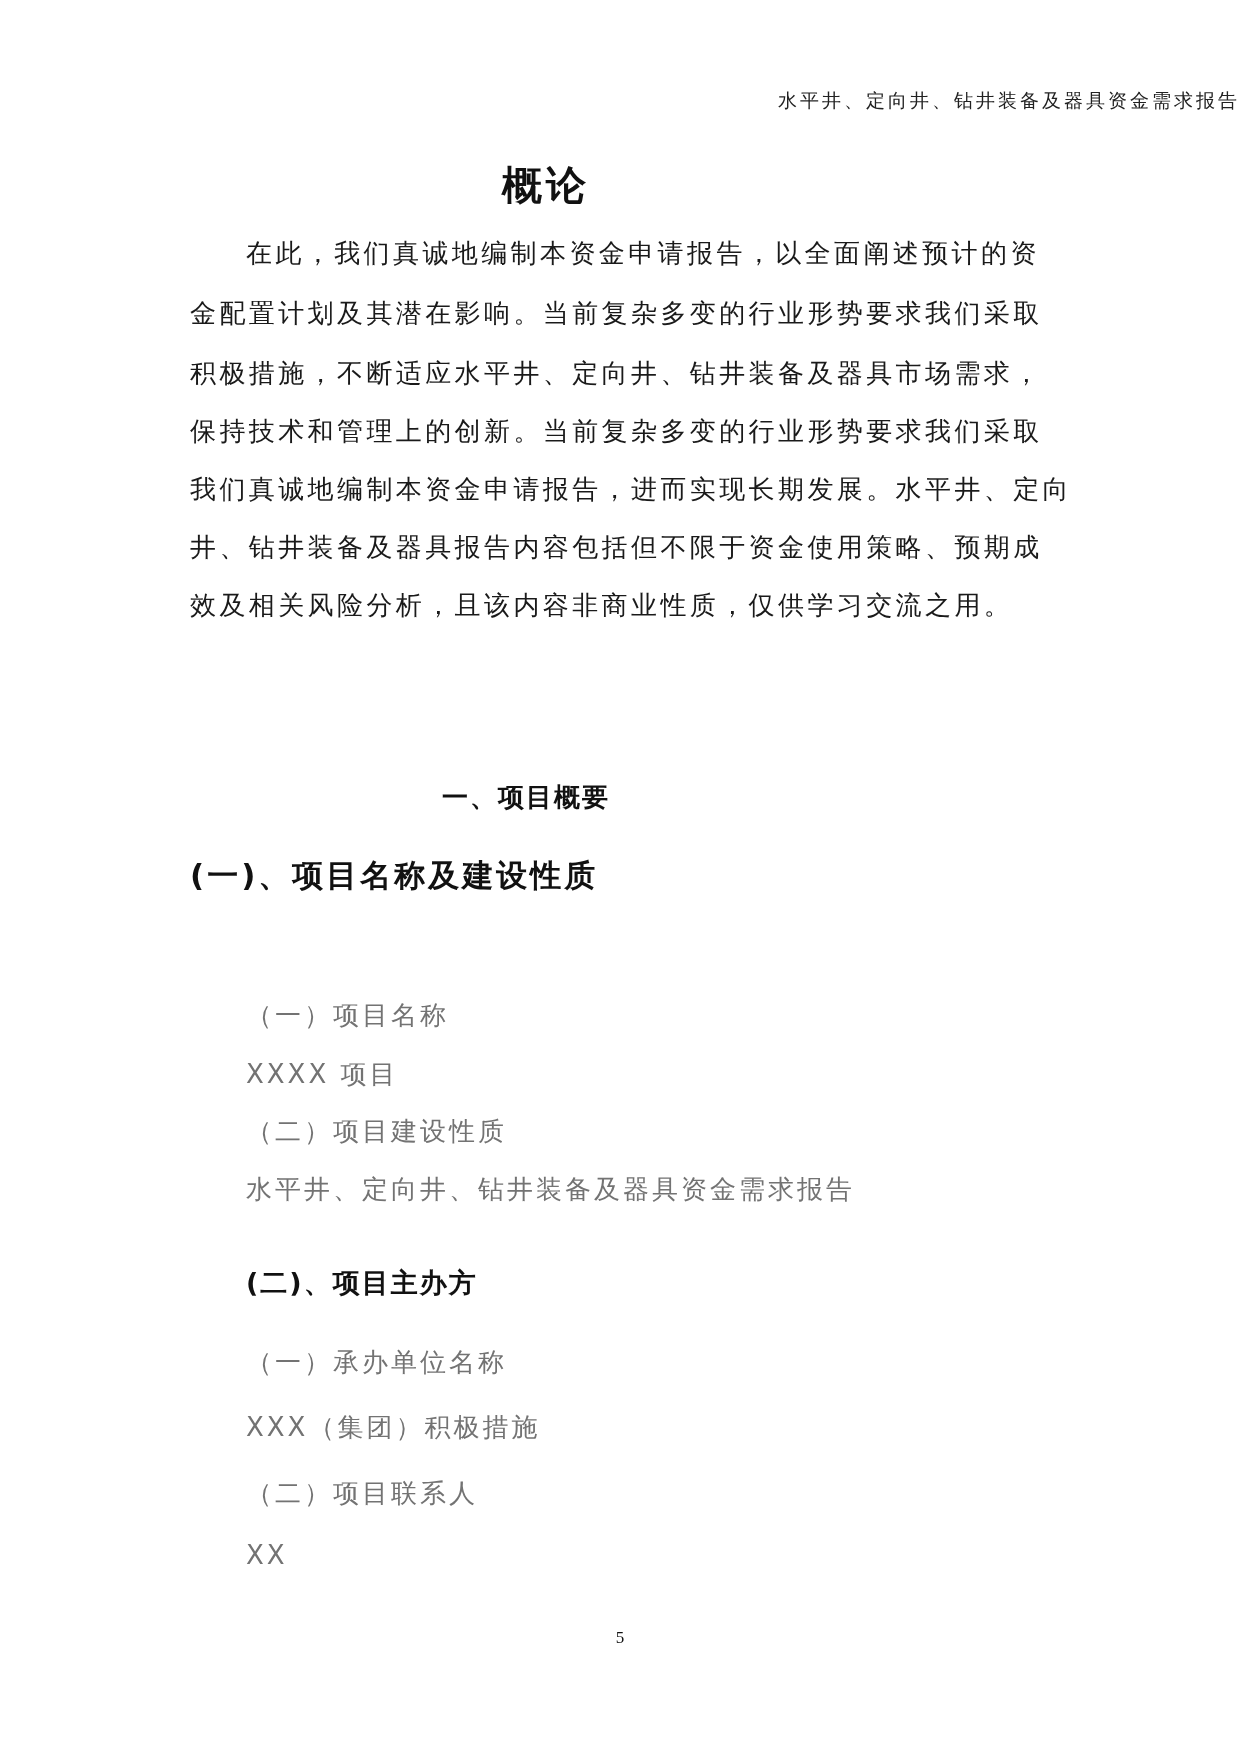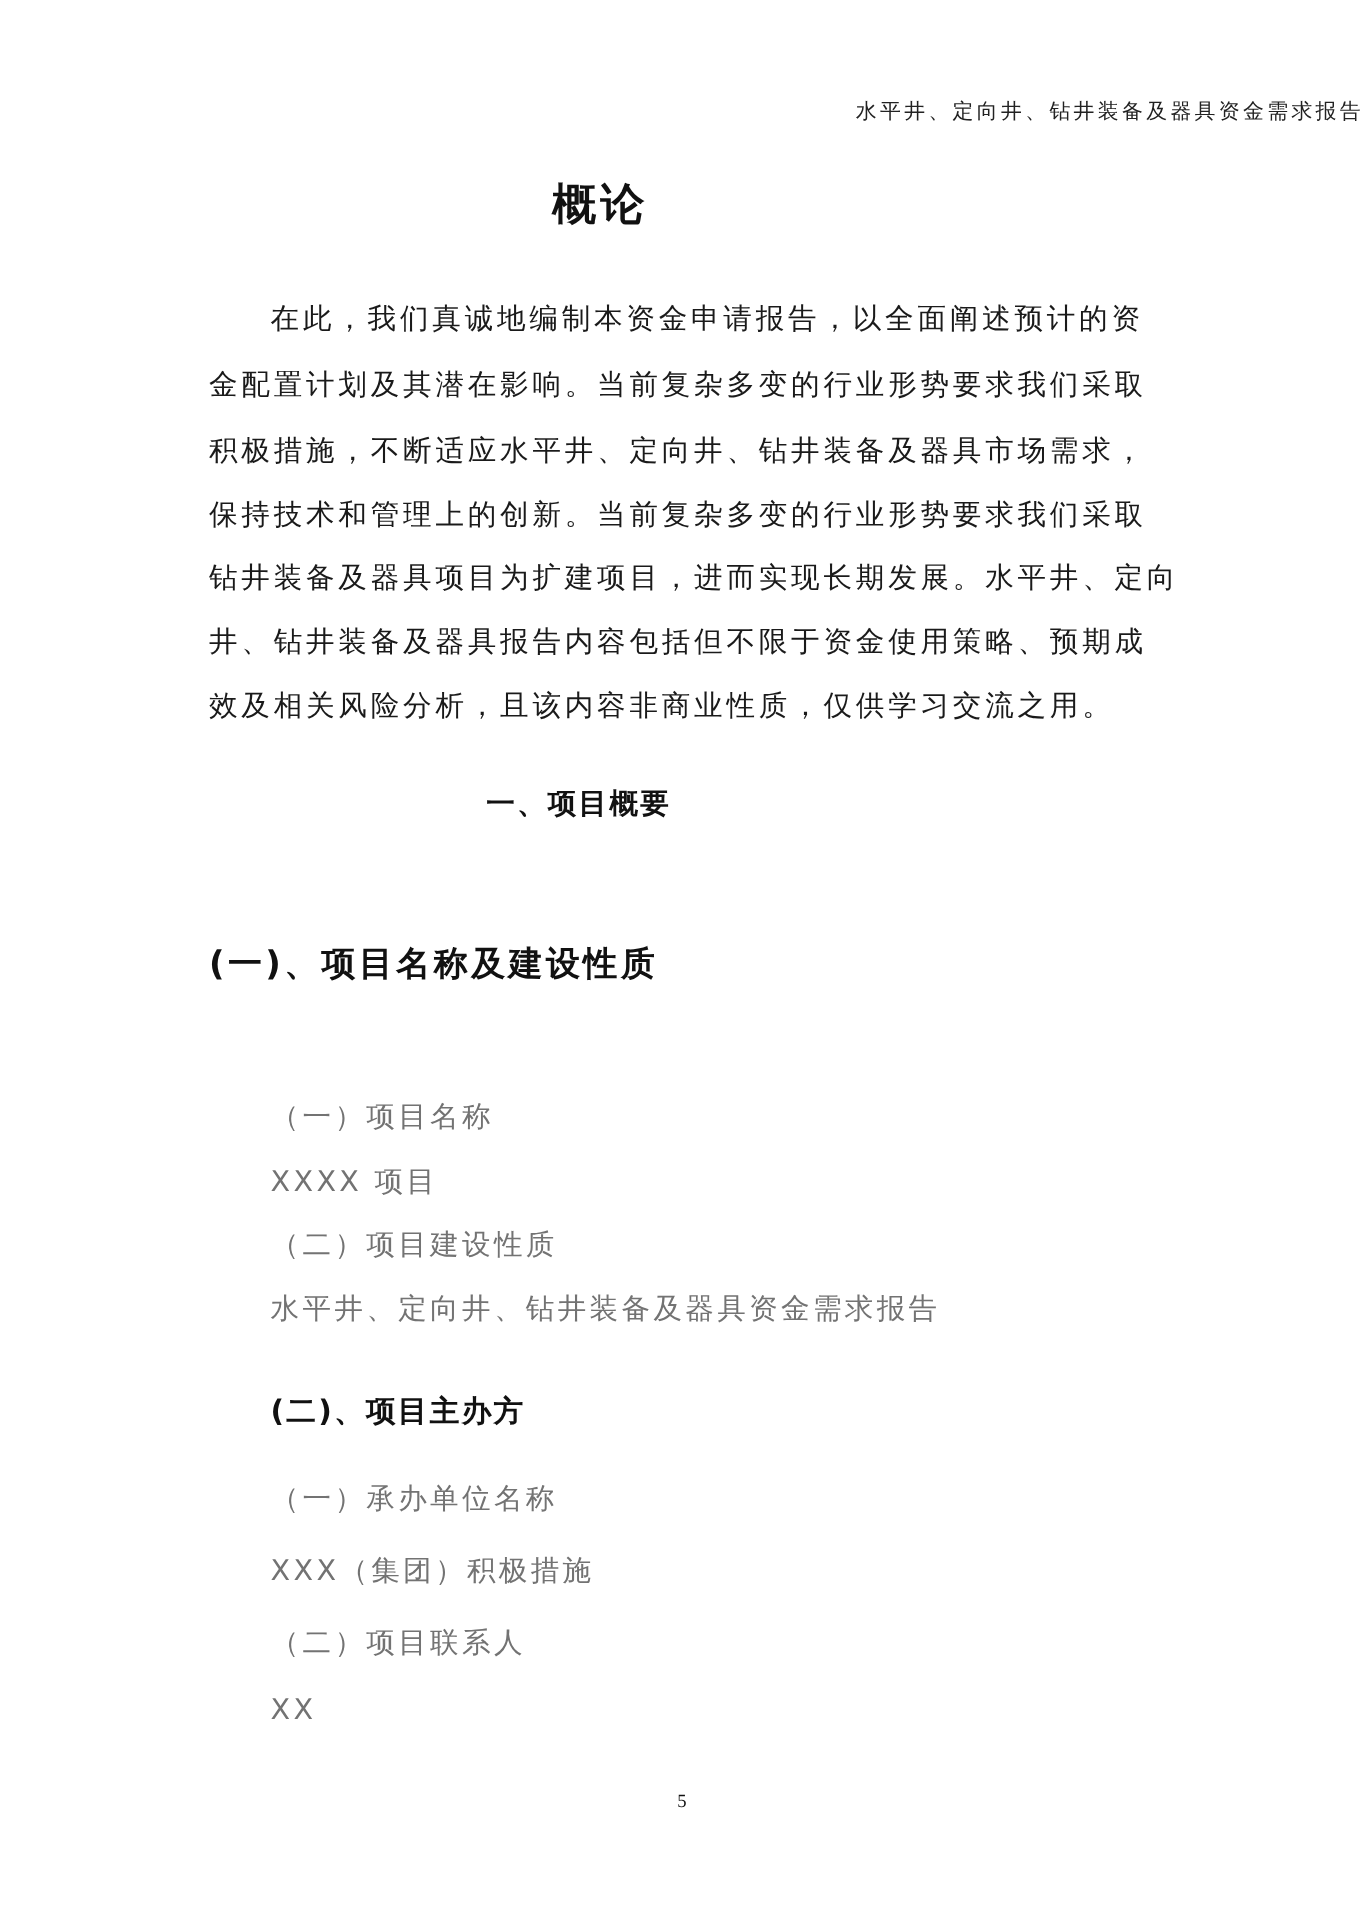--- a/index.html
+++ b/index.html
@@ -13,24 +13,24 @@
       font-size: 19px; letter-spacing: 3px; color: #222;
       font-family: "DejaVu Sans", sans-serif;
     }
     .page-title {
       left: 0; width: 1092px; top: 158px; text-align: center;
       font-size: 40px; font-weight: bold; letter-spacing: 4px;
       font-family: "DejaVu Sans", sans-serif;
     }
     .para-line {
       left: 190px; font-size: 26px; letter-spacing: 3.4px;
-      font-family: "DejaVu Sans", sans-serif; color: #1a1a1a; margin-top: 36px;
+      font-family: "DejaVu Sans", sans-serif; color: #1a1a1a;
     }
     .section-heading {
-      left: 0; width: 992px; text-align: center; top: 713px;
+      left: 0; width: 992px; text-align: center; top: 780px;
       font-size: 26px; font-weight: bold; letter-spacing: 2px;
       font-family: "DejaVu Sans", sans-serif; padding-left: 60px; box-sizing: border-box;
     }
     .sub-heading-1 {
       left: 190px; top: 855px; font-size: 31px; font-weight: bold;
       letter-spacing: 3px; font-family: "DejaVu Sans", sans-serif;
     }
     .sub-heading-2 {
       left: 246px; top: 1265px; font-size: 27px; font-weight: bold;
       letter-spacing: 2px; font-family: "DejaVu Sans", sans-serif;
@@ -49,21 +49,21 @@
 
 <div class="abs running-header">水平井、定向井、钻井装备及器具资金需求报告</div>
 
 <div class="abs page-title">概论</div>
 
 <div>
   <div class="abs para-line" style="left:246px; top:236px;">在此，我们真诚地编制本资金申请报告，以全面阐述预计的资</div>
   <div class="abs para-line" style="top:296px;">金配置计划及其潜在影响。当前复杂多变的行业形势要求我们采取</div>
   <div class="abs para-line" style="top:356px;">积极措施，不断适应水平井、定向井、钻井装备及器具市场需求，</div>
   <div class="abs para-line" style="top:414px;">保持技术和管理上的创新。当前复杂多变的行业形势要求我们采取</div>
-  <div class="abs para-line" style="top:472px;">钻井装备及器具项目为扩建项目，进而实现长期发展。水平井、定向</div>
+  <div class="abs para-line" style="top:472px;">我们真诚地编制本资金申请报告，进而实现长期发展。水平井、定向</div>
   <div class="abs para-line" style="top:530px;">井、钻井装备及器具报告内容包括但不限于资金使用策略、预期成</div>
   <div class="abs para-line" style="top:588px;">效及相关风险分析，且该内容非商业性质，仅供学习交流之用。</div>
 </div>
 
 <div class="abs section-heading">一、项目概要</div>
 
 <div class="abs sub-heading-1">(一)、项目名称及建设性质</div>
 
 <div>
   <div class="abs item" style="top:998px;">（一）项目名称</div>

